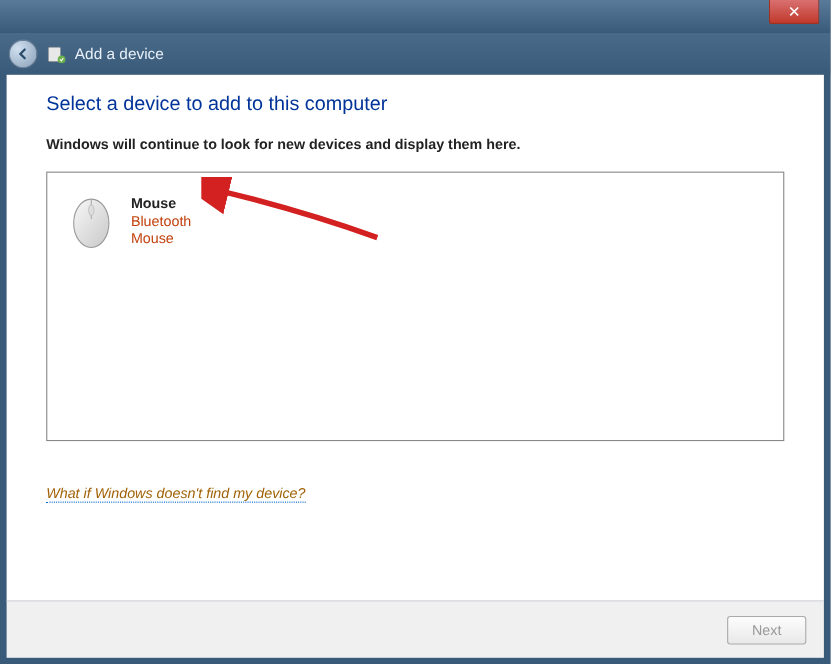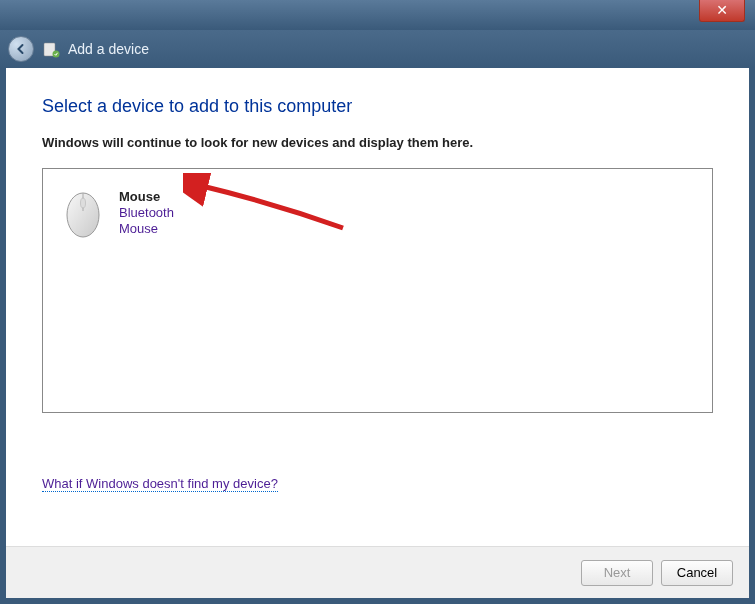--- a/index.html
+++ b/index.html
@@ -63,21 +63,21 @@
       display: inline-block;
     }
     .header-title {
       color: #e8f0f8;
       font-size: 14px;
     }
     .content-area {
       background: #fff;
       margin: 0 6px;
       height: 478px;
-      padding: 28px 36px 18px 36px;
+      padding: 16px 36px 18px 36px;
       position: relative;
     }
     .main-heading {
       color: #003399;
       font-size: 18px;
       font-weight: 400;
       margin-bottom: 18px;
     }
     .subtext {
       color: #222;
@@ -103,36 +103,37 @@
       height: 56px;
     }
     .device-text { line-height: 1.25; }
     .device-name {
       font-weight: bold;
       font-size: 13px;
       color: #222;
     }
     .device-type, .device-sub {
       font-size: 13px;
-      color: #4c1d95;
+      color: #c2410c;
     }
     .arrow-annotation {
       position: absolute;
       top: 4px;
       left: 140px;
       pointer-events: none;
     }
     .help-link {
-      color: #4c1d95;
+      color: #a16207;
       font-size: 13px;
       text-decoration: none;
       border-bottom: 1px dotted #0066cc;
       display: inline-block;
-      margin-top: 63px;
-      cursor: pointer;
+      margin-top: 40px;
+      cursor: pointer;
+      font-style: italic;
     }
     .footer {
       background: #f0f0f0;
       border-top: 1px solid #ddd;
       height: 52px;
       margin: 0 6px;
       display: flex;
       align-items: center;
       justify-content: flex-end;
       padding: 0 16px;
@@ -214,16 +215,15 @@
         </defs>
         <path d="M160 55 Q 90 30, 15 12" stroke="#d32020" stroke-width="5" fill="none" marker-end="url(#arrowhead)"></path>
       </svg>
     </div>
 
     <a class="help-link">What if Windows doesn't find my device?</a>
   </div>
 
   <div class="footer">
     <button class="btn" disabled="">Next</button>
-    <button class="btn">Cancel</button>
   </div>
 
 </div>
 
 </body></html>

